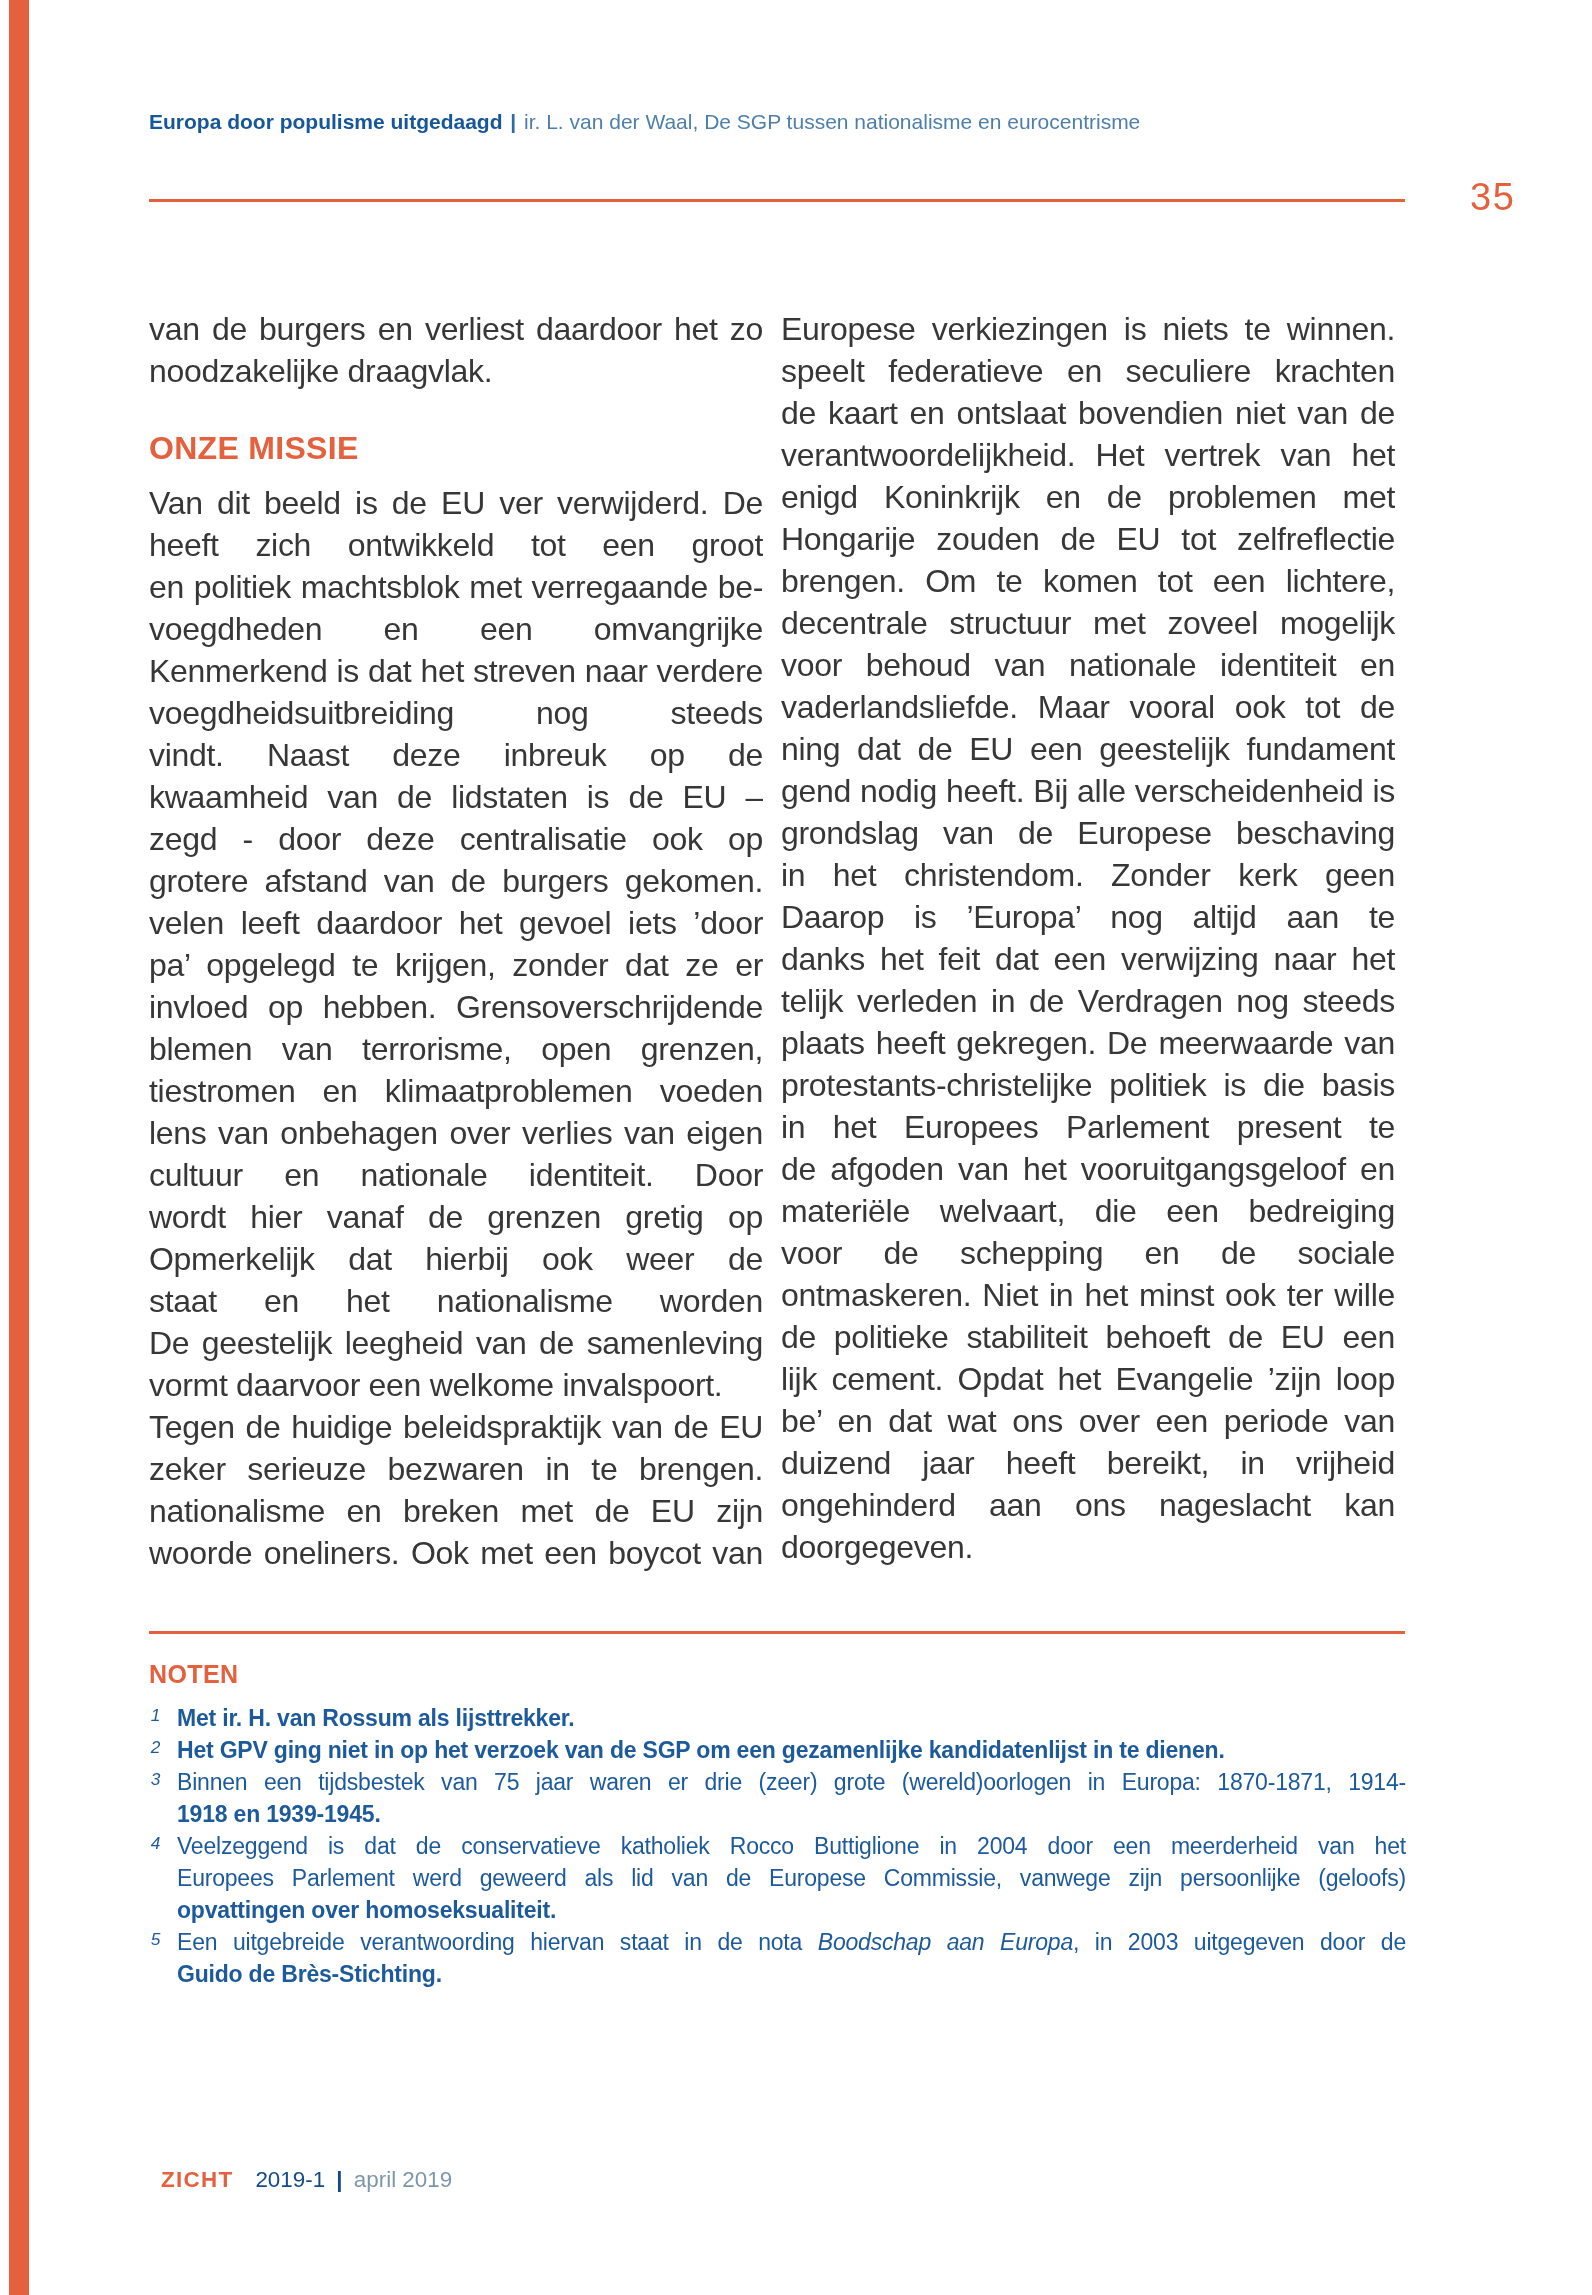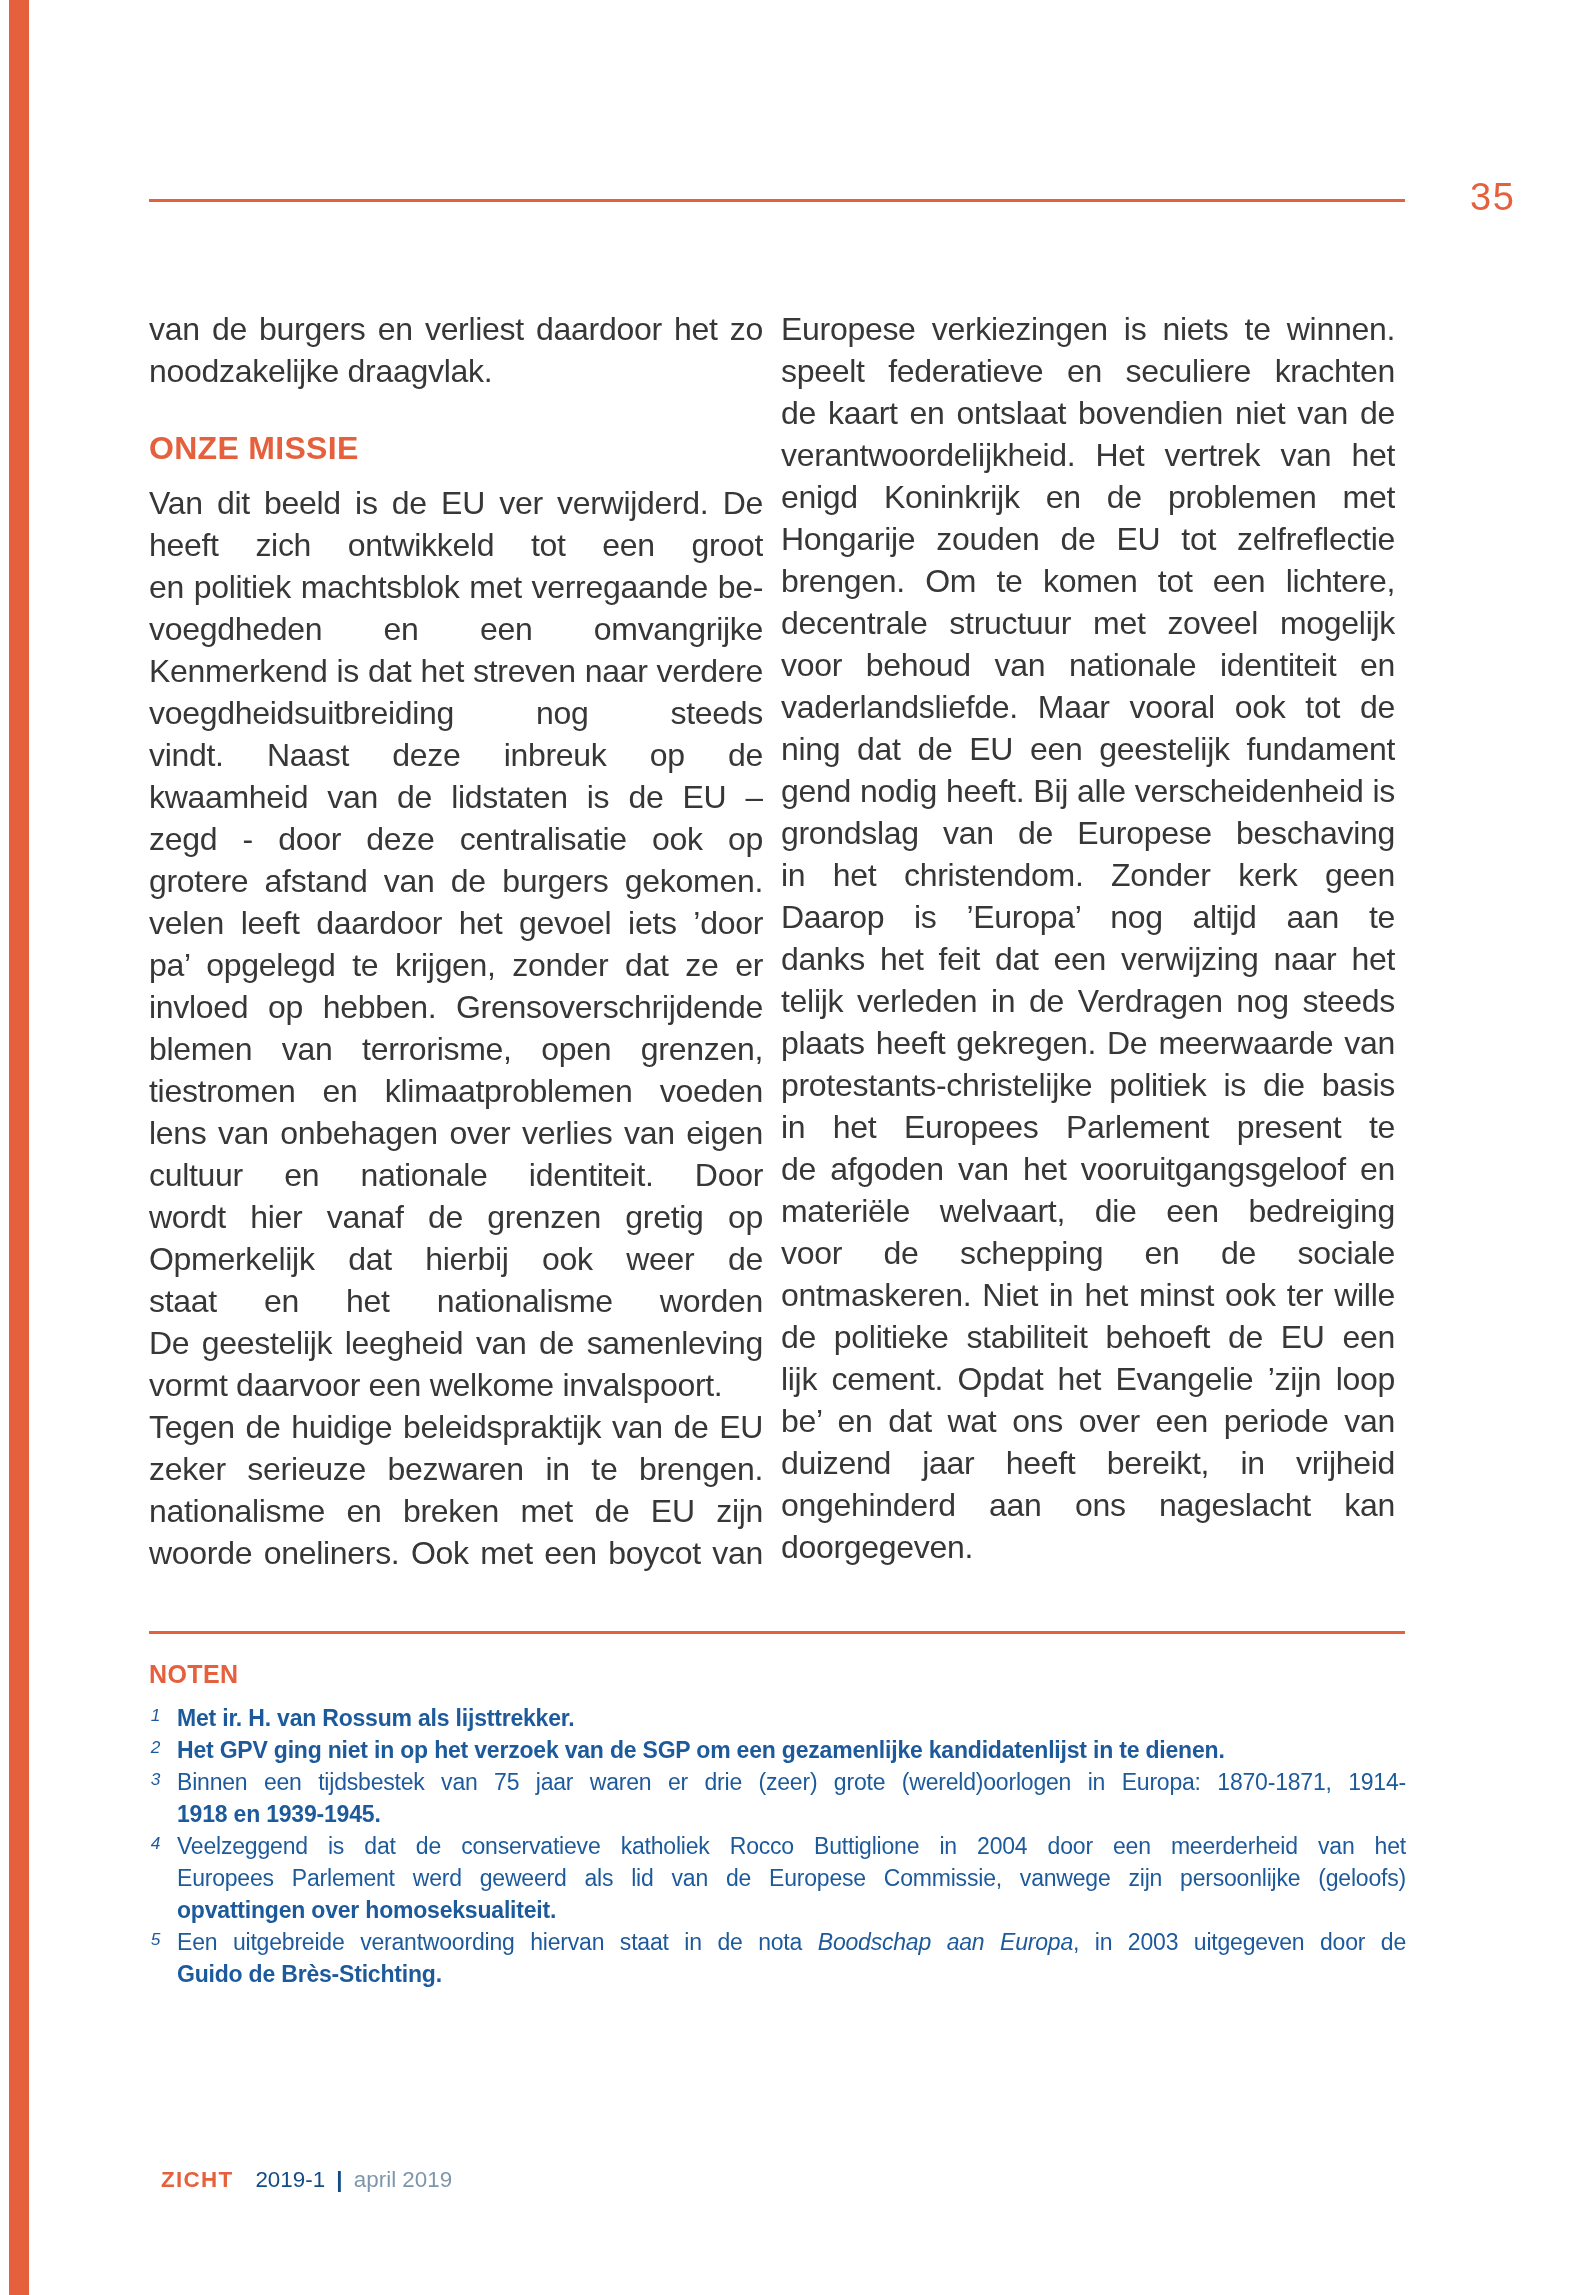--- a/index.html
+++ b/index.html
@@ -52,20 +52,23 @@
   .footer .pipe{color:var(--footer_navy);font-weight:bold;margin:0 11.2px;}
   .footer .date{color:var(--footer_muted);}
 </style>
 </head>
 <body>
 
 <div class="page">
 
   <div class="edge-bar"></div>
 
+  <div class="header">
+    <span class="t">Europa door populisme uitgedaagd</span><span class="sep">|</span><span class="s">ir. L. van der Waal, De SGP tussen nationalisme en eurocentrisme</span>
+  </div>
 
   <div class="rule top"></div>
 
   <div class="pagenum">35</div>
 
   <div class="col col-left">
     <div>
         <div class="line">van de burgers en verliest daardoor het zo</div>
         <div class="line last">noodzakelijke draagvlak.</div>
       </div>

